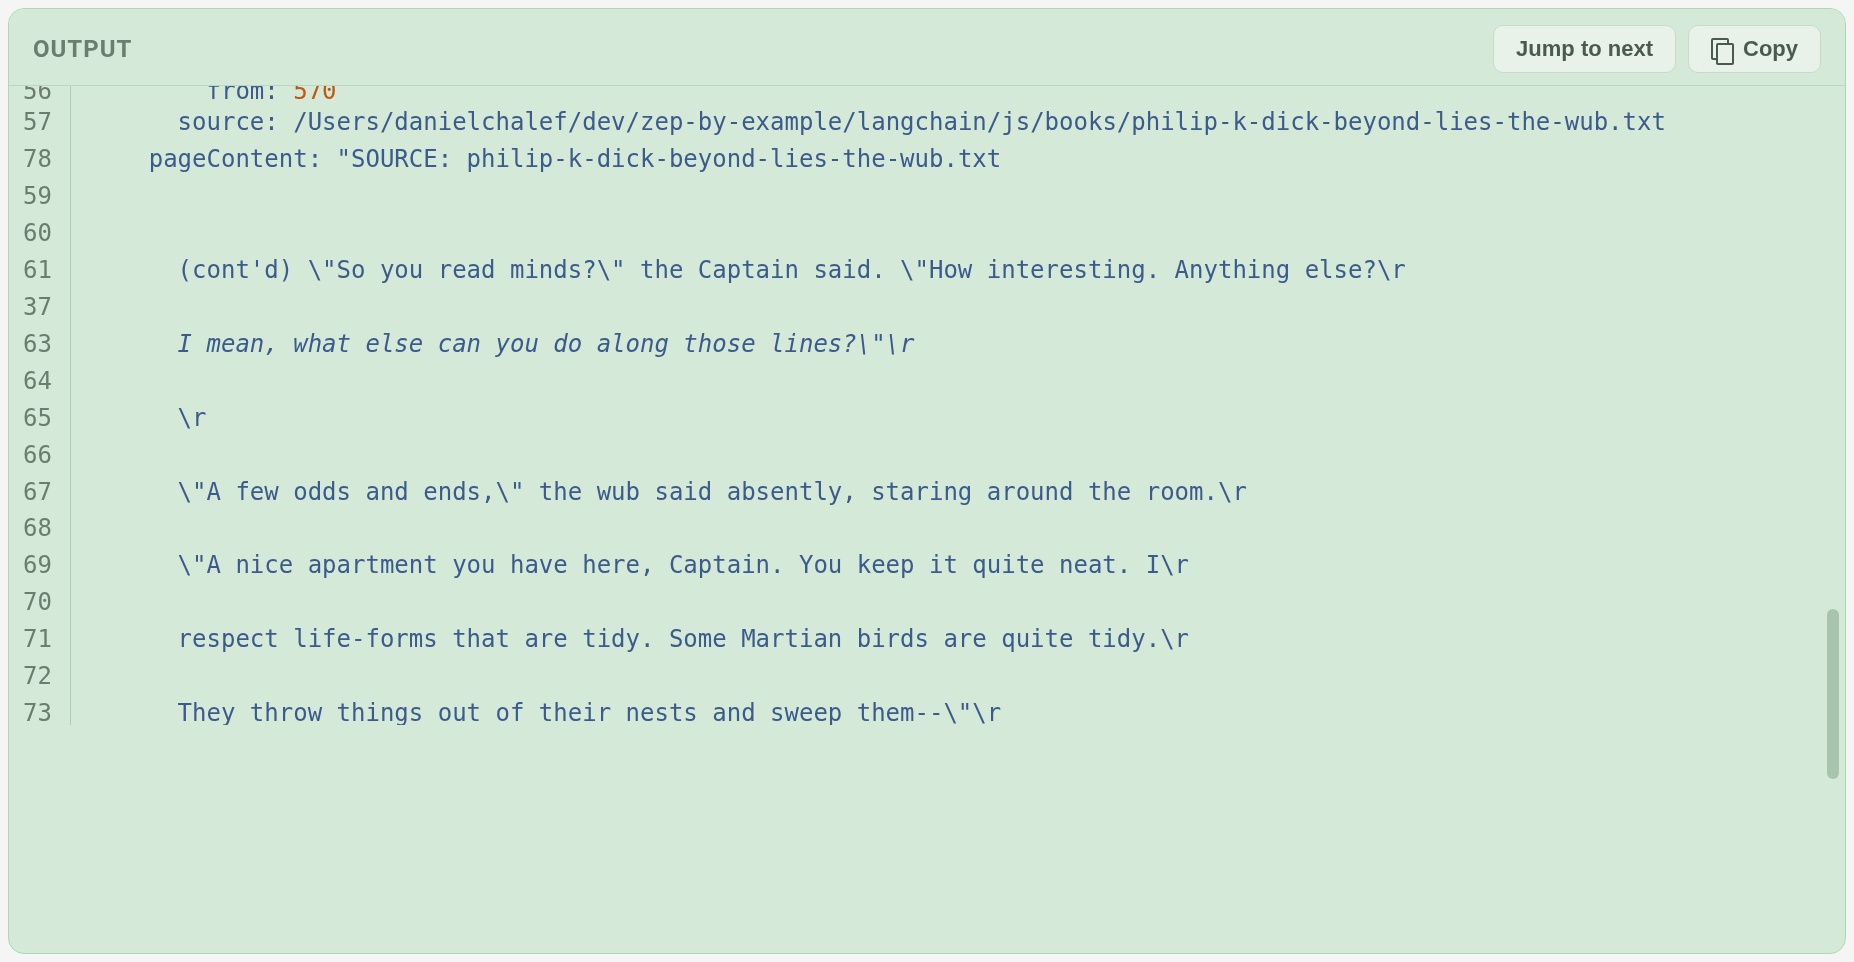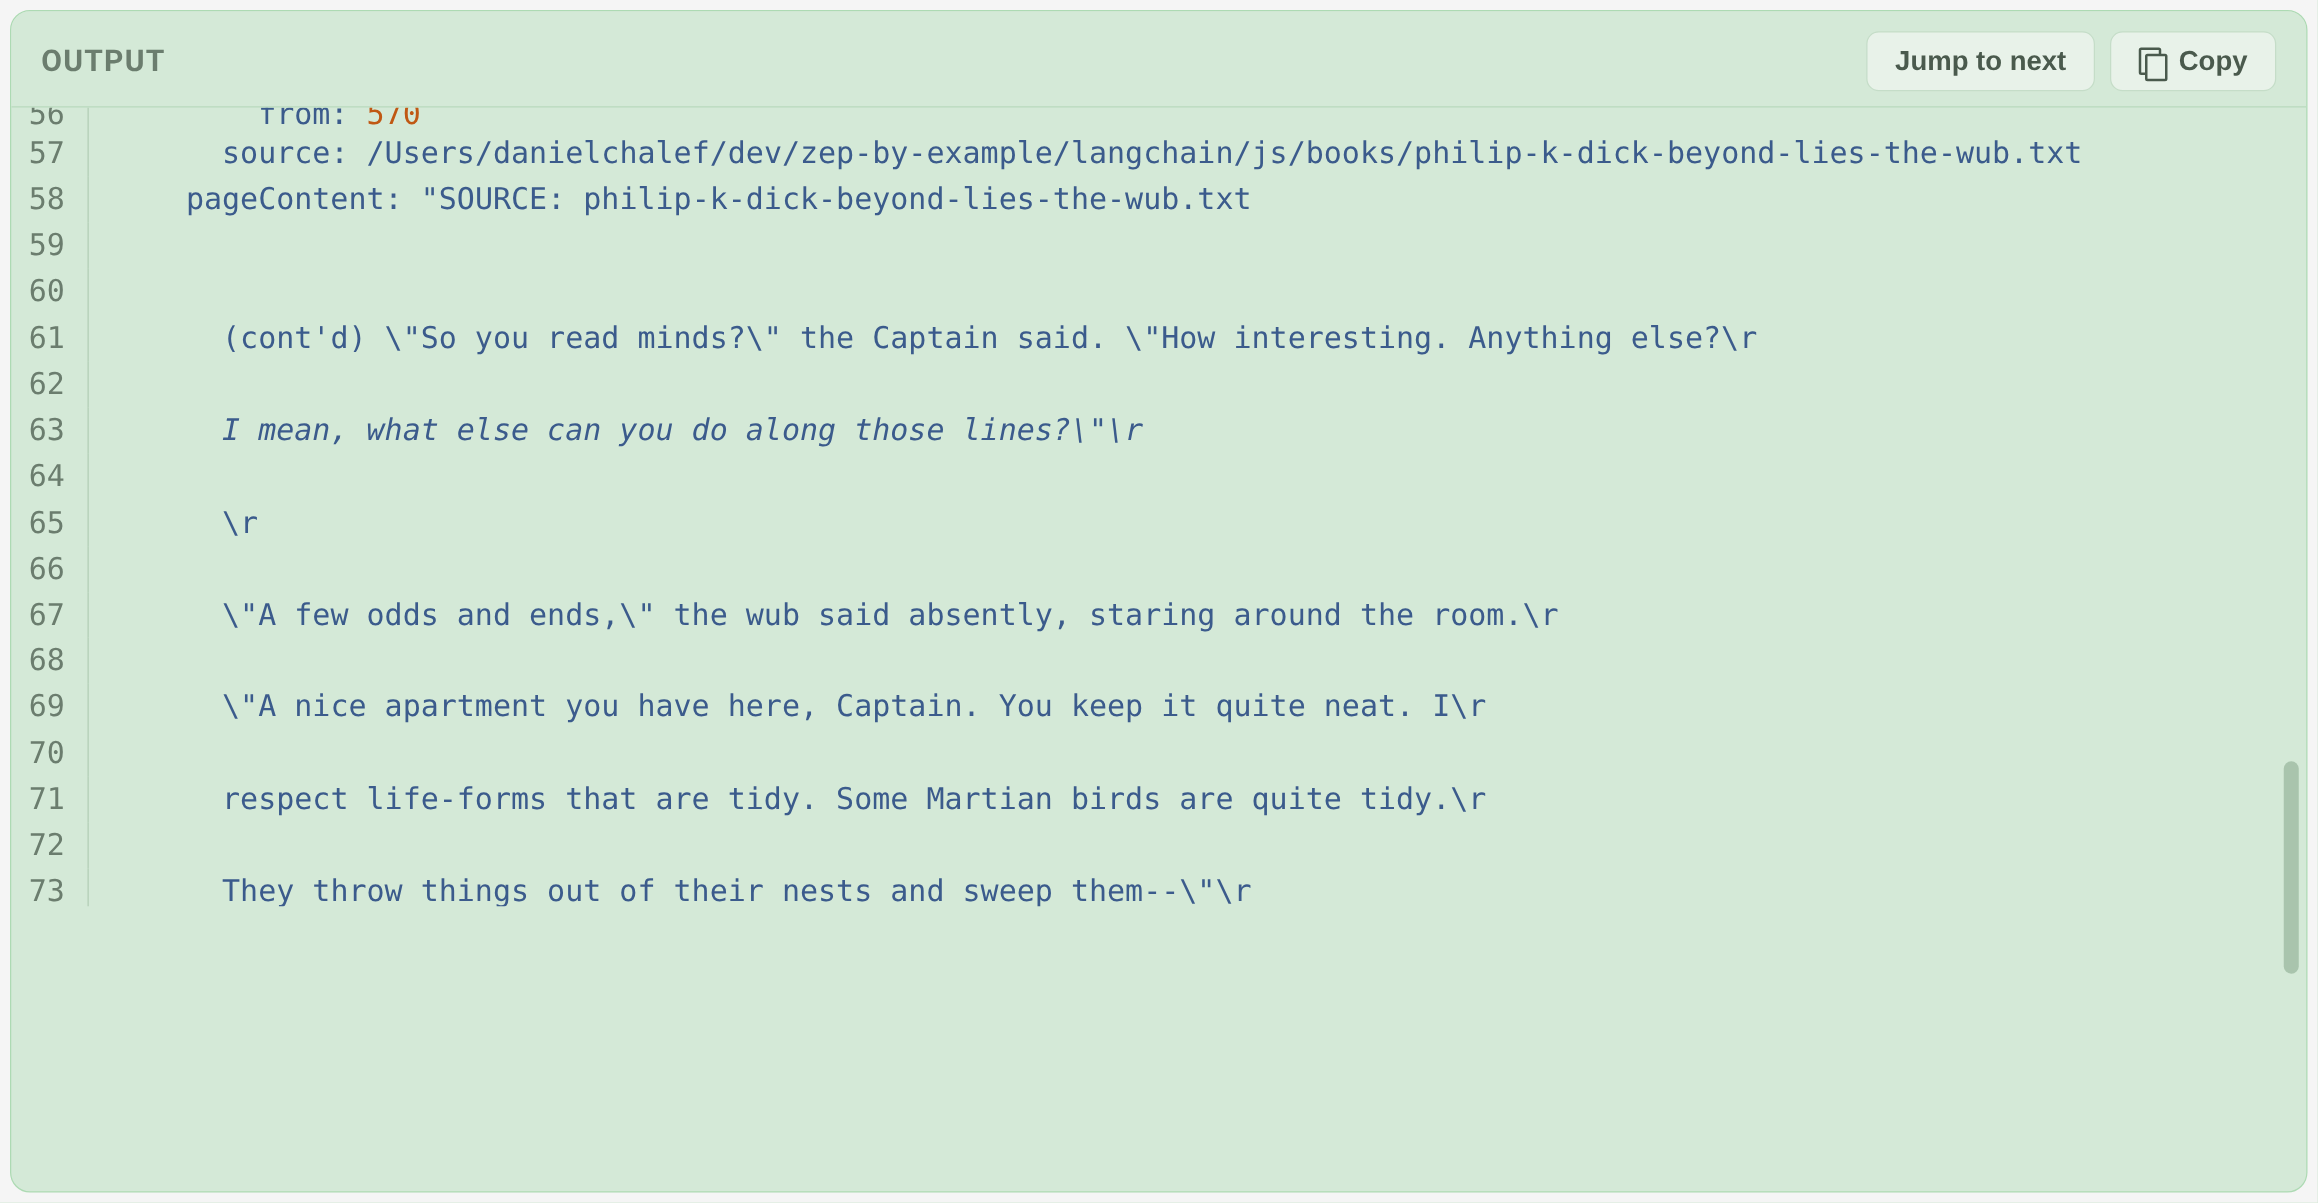--- a/index.html
+++ b/index.html
@@ -128,37 +128,37 @@
             </div>
           </div>
         </div>
       </div>
       <div style="display: table; width: 100%; font-family: ui-monospace, SFMono-Regular, &quot;SF Mono&quot;, Menlo, Consolas, monospace; font-size: 24px; line-height: 1.54;">
         <div style="display: table-row;">
           <div style="display: table-cell; text-align: right; padding: 0px 18px 0px 14px; color: rgb(107, 125, 110); border-right: 1.5px solid rgb(177, 205, 181); user-select: none; vertical-align: top; width: 1px; white-space: nowrap;">57</div>
           <div style="display: table-cell; padding: 0px 24px 0px 20px; color: rgb(59, 91, 140); white-space: pre-wrap; word-break: break-all; vertical-align: top; margin-top: 20px;"><span>      source</span><span class="punct">: </span><span>/Users/danielchalef/dev/zep-by-example/langchain/js/books/philip-k-dick-beyond-lies-the-wub.txt</span></div>
         </div>
         <div style="display: table-row;">
-          <div style="display: table-cell; text-align: right; padding: 0px 18px 0px 14px; color: rgb(107, 125, 110); border-right: 1.5px solid rgb(177, 205, 181); user-select: none; vertical-align: top; width: 1px; white-space: nowrap;">58</div>
+          <div style="display: table-cell; text-align: right; padding: 0px 18px 0px 14px; color: rgb(107, 125, 110); border-right: 1.5px solid rgb(177, 205, 181); user-select: none; vertical-align: top; width: 1px; white-space: nowrap;">78</div>
           <div style="display: table-cell; padding: 0px 24px 0px 20px; color: rgb(59, 91, 140); white-space: pre-wrap; word-break: break-all; vertical-align: top;"><span>    pageContent</span><span class="punct">: </span><span>"SOURCE: philip-k-dick-beyond-lies-the-wub.txt</span></div>
         </div>
         <div style="display: table-row;">
           <div style="display: table-cell; text-align: right; padding: 0px 18px 0px 14px; color: rgb(107, 125, 110); border-right: 1.5px solid rgb(177, 205, 181); user-select: none; vertical-align: top; width: 1px; white-space: nowrap;">59</div>
           <div style="display: table-cell; padding: 0px 24px 0px 20px; color: rgb(59, 91, 140); white-space: pre-wrap; word-break: break-all; vertical-align: top;">&nbsp;</div>
         </div>
         <div style="display: table-row;">
           <div style="display: table-cell; text-align: right; padding: 0px 18px 0px 14px; color: rgb(107, 125, 110); border-right: 1.5px solid rgb(177, 205, 181); user-select: none; vertical-align: top; width: 1px; white-space: nowrap;">60</div>
           <div style="display: table-cell; padding: 0px 24px 0px 20px; color: rgb(59, 91, 140); white-space: pre-wrap; word-break: break-all; vertical-align: top;">&nbsp;</div>
         </div>
         <div style="display: table-row;">
           <div style="display: table-cell; text-align: right; padding: 0px 18px 0px 14px; color: rgb(107, 125, 110); border-right: 1.5px solid rgb(177, 205, 181); user-select: none; vertical-align: top; width: 1px; white-space: nowrap;">61</div>
           <div style="display: table-cell; padding: 0px 24px 0px 20px; color: rgb(59, 91, 140); white-space: pre-wrap; word-break: break-all; vertical-align: top;"><span>      (cont'd) \"So you read minds?\" the Captain said. \"How interesting. Anything else?\r</span></div>
         </div>
         <div style="display: table-row;">
-          <div style="display: table-cell; text-align: right; padding: 0px 18px 0px 14px; color: rgb(107, 125, 110); border-right: 1.5px solid rgb(177, 205, 181); user-select: none; vertical-align: top; width: 1px; white-space: nowrap;">62</div>
+          <div style="display: table-cell; text-align: right; padding: 0px 18px 0px 14px; color: rgb(107, 125, 110); border-right: 1.5px solid rgb(177, 205, 181); user-select: none; vertical-align: top; width: 1px; white-space: nowrap;">37</div>
           <div style="display: table-cell; padding: 0px 24px 0px 20px; color: rgb(59, 91, 140); white-space: pre-wrap; word-break: break-all; vertical-align: top;">&nbsp;</div>
         </div>
         <div style="display: table-row;">
           <div style="display: table-cell; text-align: right; padding: 0px 18px 0px 14px; color: rgb(107, 125, 110); border-right: 1.5px solid rgb(177, 205, 181); user-select: none; vertical-align: top; width: 1px; white-space: nowrap;">63</div>
           <div style="display: table-cell; padding: 0px 24px 0px 20px; color: rgb(59, 91, 140); white-space: pre-wrap; word-break: break-all; vertical-align: top; font-style: italic;"><span>      I mean, what else can you do along those lines?\"\r</span></div>
         </div>
         <div style="display: table-row;">
           <div style="display: table-cell; text-align: right; padding: 0px 18px 0px 14px; color: rgb(107, 125, 110); border-right: 1.5px solid rgb(177, 205, 181); user-select: none; vertical-align: top; width: 1px; white-space: nowrap;">64</div>
           <div style="display: table-cell; padding: 0px 24px 0px 20px; color: rgb(59, 91, 140); white-space: pre-wrap; word-break: break-all; vertical-align: top;">&nbsp;</div>
         </div>

